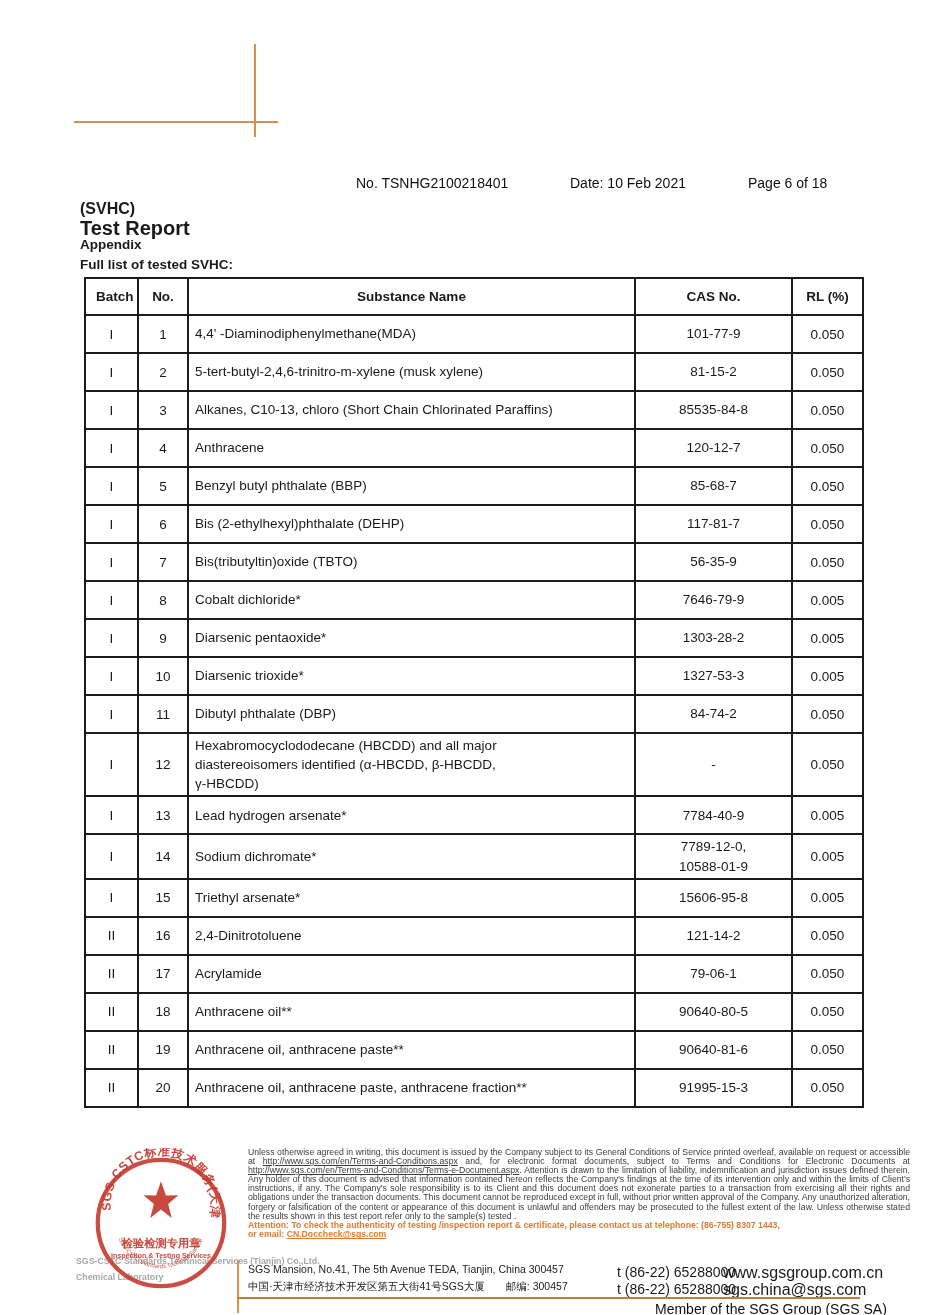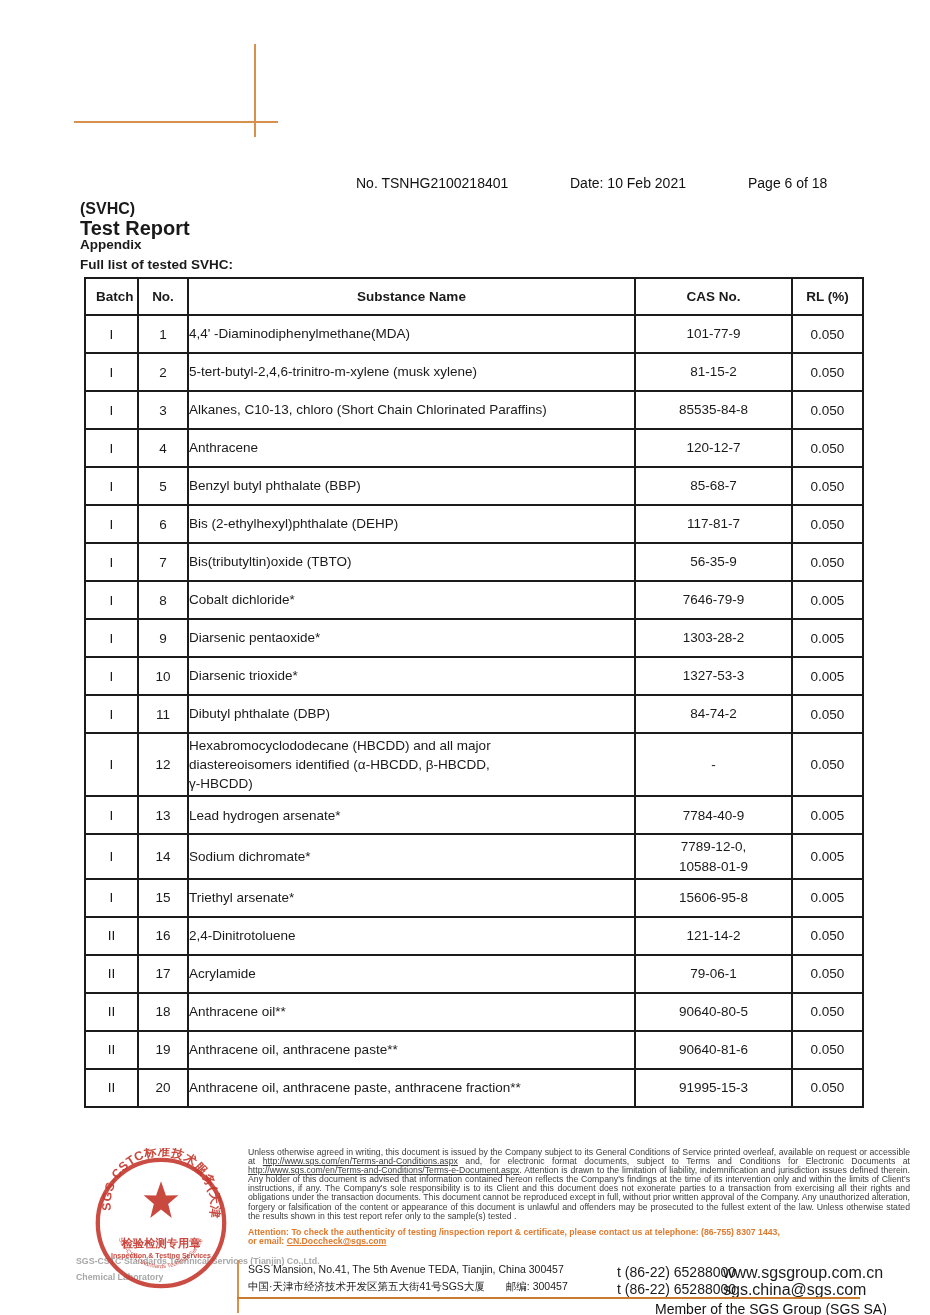--- a/index.html
+++ b/index.html
@@ -24,30 +24,30 @@
   .list-title { position:absolute; left:80px; top:257px; font-size:13.5px; font-weight:bold; }
 
   
   .tbl-wrap { position:absolute; left:84px; top:277px; }
   table { border-collapse:collapse; table-layout:fixed; width:778px; }
   col.c-batch{width:53px;} col.c-no{width:50px;} col.c-name{width:447px;} col.c-cas{width:157px;} col.c-rl{width:71px;}
   th,td { border:2px solid #1b1b1b; font-size:13.5px; vertical-align:middle; background:#fff; }
   th { height:27px; font-weight:bold; text-align:center; padding:10px; }
   td { height:38px; padding:2px 3px; }
   td.center { text-align:center; }
-  td.name { text-align:left; white-space:pre-line; line-height:1.42; padding-left:0; }
+  td.name { text-align:left; white-space:pre-line; line-height:1.42; padding-left:6px; }
   td.cas  { white-space:pre-line; line-height:1.42; }
 
   
   .gray-co { position:absolute; left:76px; font-size:8.8px; font-weight:bold; color:#a7a7a7; white-space:nowrap; z-index:1; }
   .stamp { position:absolute; left:86px; top:1148px; z-index:2; }
   .footer-text { position:absolute; left:248px; top:1148px; width:662px; }
   .legal { font-size:8.7px; line-height:9.1px; text-align:justify; color:#3c3c3c; }
   .legal .lnk { text-decoration:underline; }
-  .attention { margin-top:7px; font-size:8.7px; line-height:9.6px; font-weight:bold; color:#e07a2e; }
+  .attention { margin-top:0; font-size:8.7px; line-height:9.6px; font-weight:bold; color:#e07a2e; }
   .attention .lnk { text-decoration:underline; }
   .addr-row { position:absolute; font-size:10.5px; color:#222; white-space:nowrap; }
   .addr-l1 { left:248px; top:1263px; }
   .addr-l2 { left:248px; top:1280px; }
   .addr-phone { position:absolute; left:617px; font-size:14px; }
   .addr-right { position:absolute; left:723px; font-size:16px; }
   .foot-vline { position:absolute; left:237px; top:1260px; width:2px; height:53px; background:#d8914c; }
   .foot-hline { position:absolute; left:237px; top:1297px; width:623px; height:2px; background:#c97c2e; }
   .member { position:absolute; left:655px; top:1301px; font-size:14px; color:#111; }
 </style>

